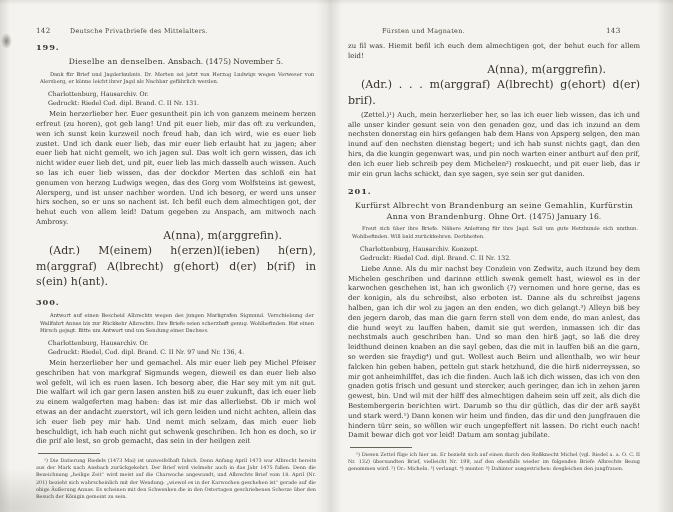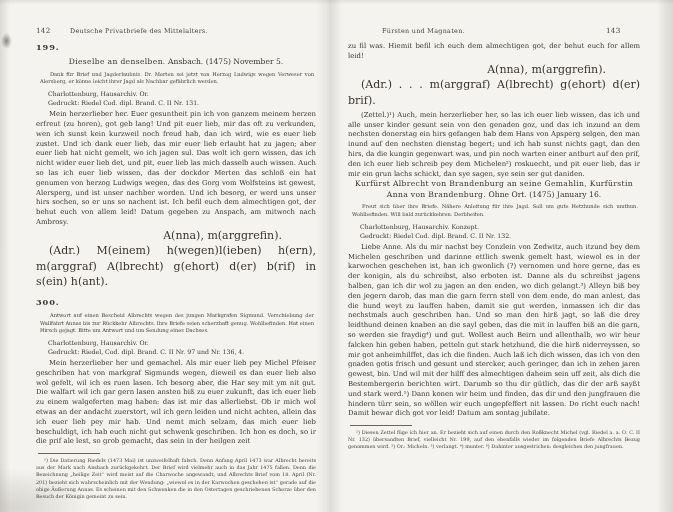--- a/index.html
+++ b/index.html
@@ -111,21 +111,21 @@
       <div class="letter-number">199.</div>
       <div class="letter-title">
         <span class="t-bold">Dieselbe an denselben.</span>
         <span class="t-rest">Ansbach. (1475) November 5.</span>
       </div>
       <p class="summary">Dank für Brief und Jagderlaubnis. Dr. Merten sei jetzt von Herzog Ludwigs wegen Verweser von Alersberg, er könne leicht ihrer Jagd als Nachbar gefährlich werden.</p>
       <p class="meta">Charlottenburg, Hausarchiv. Or.</p>
       <p class="meta">Gedruckt: Riedel Cod. dipl. Brand. C. II Nr. 131.</p>
       <p class="body-text">Mein herzerlieber her. Euer gesuntheit pin ich von ganzem meinem herzen erfreut (zu horen), got geb lang! Und pit euer lieb, mir das oft zu verkunden, wen ich sunst kein kurzweil noch freud hab, dan ich wird, wie es euer lieb zustet. Und ich dank euer lieb, das mir euer lieb erlaubt hat zu jagen; aber euer lieb hat nicht gemelt, wo ich jagen sul. Das wolt ich gern wissen, das ich nicht wider euer lieb det, und pit, euer lieb las mich dasselb auch wissen. Auch so las ich euer lieb wissen, das der dockdor Merten das schloß ein hat genumen von herzog Ludwigs wegen, das des Gorg vom Wolfsteins ist gewest, Alersperg, und ist unser nachber worden. Und ich besorg, er werd uns unser hirs sochen, so er uns so nachent ist. Ich befil euch dem almechtigen got, der behut euch von allem leid! Datum gegeben zu Anspach, am mitwoch nach Ambrosy.</p>
       <p class="signature">A(nna), m(arggrefin).</p>
-      <p class="address">(Adr.) M(einem) h(wegen)l(ieben) h(ern), m(arggraf) A(lbrecht) g(ehort) d(er) b(rif) in s(ein) h(ant).</p>
+      <p class="address">(Adr.) M(einem) h(erzen)l(ieben) h(ern), m(arggraf) A(lbrecht) g(ehort) d(er) b(rif) in s(ein) h(ant).</p>
     </div>
 
     <div class="letter">
       <div class="letter-number">300.</div>
       <p class="summary">Antwort auf einen Bescheid Albrechts wegen des jungen Markgrafen Sigmund. Verschiebung der Wallfahrt Annas bis zur Rückkehr Albrechts. Ihre Briefe seien scherzhaft genug. Wohlbefinden. Hat einen Hirsch gejagt. Bitte um Antwort und um Sendung eines Dachses.</p>
       <p class="meta">Charlottenburg, Hausarchiv. Or.</p>
       <p class="meta">Gedruckt: Riedel, Cod. dipl. Brand. C. II Nr. 97 und Nr. 136, 4.</p>
       <p class="body-text">Mein herzerlieber her und gemachel. Als mir euer lieb pey Michel Pfeiser geschriben hat von markgraf Sigmunds wegen, dieweil es dan euer lieb also wol gefelt, wil ich es ruen lasen. Ich besorg aber, die Har sey mit ym nit gut. Die walfart wil ich gar gern lasen ansten biß zu euer zukunft, das ich euer lieb zu einem walgeferten mag haben: das ist mir das allerliebst. Ob ir mich wol etwas an der andacht zuerstort, wil ich gern leiden und nicht achten, allein das ich euer lieb pey mir hab. Und nemt mich selzam, das mich euer lieb beschuldigt, ich hab euch nicht gut schwenk geschriben. Ich hon es doch, so ir die prif ale lest, so grob gemacht, das sein in der heilgen zeit</p>
     </div>
 
@@ -142,20 +142,21 @@
     </div>
 
     <div class="letter">
       <p class="body-text no-indent">zu fil was. Hiemit befil ich euch dem almechtigen got, der behut euch for allem leid!</p>
       <p class="signature">A(nna), m(arggrefin).</p>
       <p class="address">(Adr.) . . . m(arggraf) A(lbrecht) g(ehort) d(er) brif).</p>
       <p class="body-text">(Zettel.)¹) Auch, mein herzerlieber her, so las ich euer lieb wissen, das ich und alle unser kinder gesunt sein von den genaden goz, und das ich inzund an dem nechsten donerstag ein hirs gefangen hab dem Hans von Apsperg selgen, den man inund auf den nechsten dienstag begert; und ich hab sunst nichts gagt, dan den hirs, da die kungin gegenwart was, und pin noch warten einer antburt auf den prif, den ich euer lieb schreib pey dem Michelen²) roskuecht, und pit euer lieb, das ir mir ein grun lachs schickt, dan sye sagen, sye sein ser gut daniden.</p>
     </div>
 
     <div class="letter">
+      <div class="letter-number">201.</div>
       <div class="letter-title">
         <span class="t-bold">Kurfürst Albrecht von Brandenburg an seine Gemahlin, Kurfürstin Anna von Brandenburg.</span>
         <span class="t-rest">Ohne Ort. (1475) January 16.</span>
       </div>
       <p class="summary">Freut sich über ihre Briefe. Nähere Anleitung für ihre Jagd. Soll um gute Hetzhunde sich umthun. Wohlbefinden. Will bald zurückkehren. Derbheiten.</p>
       <p class="meta">Charlottenburg, Hausarchiv. Konzept.</p>
       <p class="meta">Gedruckt: Riedel Cod. dipl. Brand. C. II Nr. 132.</p>
       <p class="body-text">Liebe Anne. Als du mir nachst bey Conzlein von Zedwitz, auch itzund bey dem Michelen geschriben und darinne ettlich swenk gemelt hast, wiewol es in der karwochen geschehen ist, han ich gwonlich (?) vernomen und hore gerne, das es der konigin, als du schreibst, also erboten ist. Danne als du schreibst jagens halben, gan ich dir wol zu jagen an den enden, wo dich gelangt.³) Alleyn biß bey den jegern darob, das man die garn ferrn stell von dem ende, do man anlest, das die hund weyt zu lauffen haben, damit sie gut werden, inmassen ich dir das nechstmals auch geschriben han. Und so man den hirß jagt, so laß die drey leidthund deinen knaben an die sayl geben, das die mit in lauffen biß an die garn, so werden sie fraydig⁴) und gut. Wollest auch Beirn und allenthalb, wo wir heur falcken hin geben haben, petteln gut stark hetzhund, die die hirß niderreyssen, so mir got anheimhilffet, das ich die finden. Auch laß ich dich wissen, das ich von den gnaden gotis frisch und gesunt und stercker, auch geringer, dan ich in zehen jaren gewest, bin. Und wil mit der hilff des almechtigen daheim sein uff zeit, als dich die Bestembergerin berichten wirt. Darumb so thu dir gütlich, das dir der arß sayßt und stark werd.⁵) Dann konen wir heim und finden, das dir und den jungfrauen die hindern türr sein, so wöllen wir euch ungepfeffert nit lassen. Do richt euch nach! Damit bewar dich got vor leid! Datum am sontag jubilate.</p>
     </div>
 

